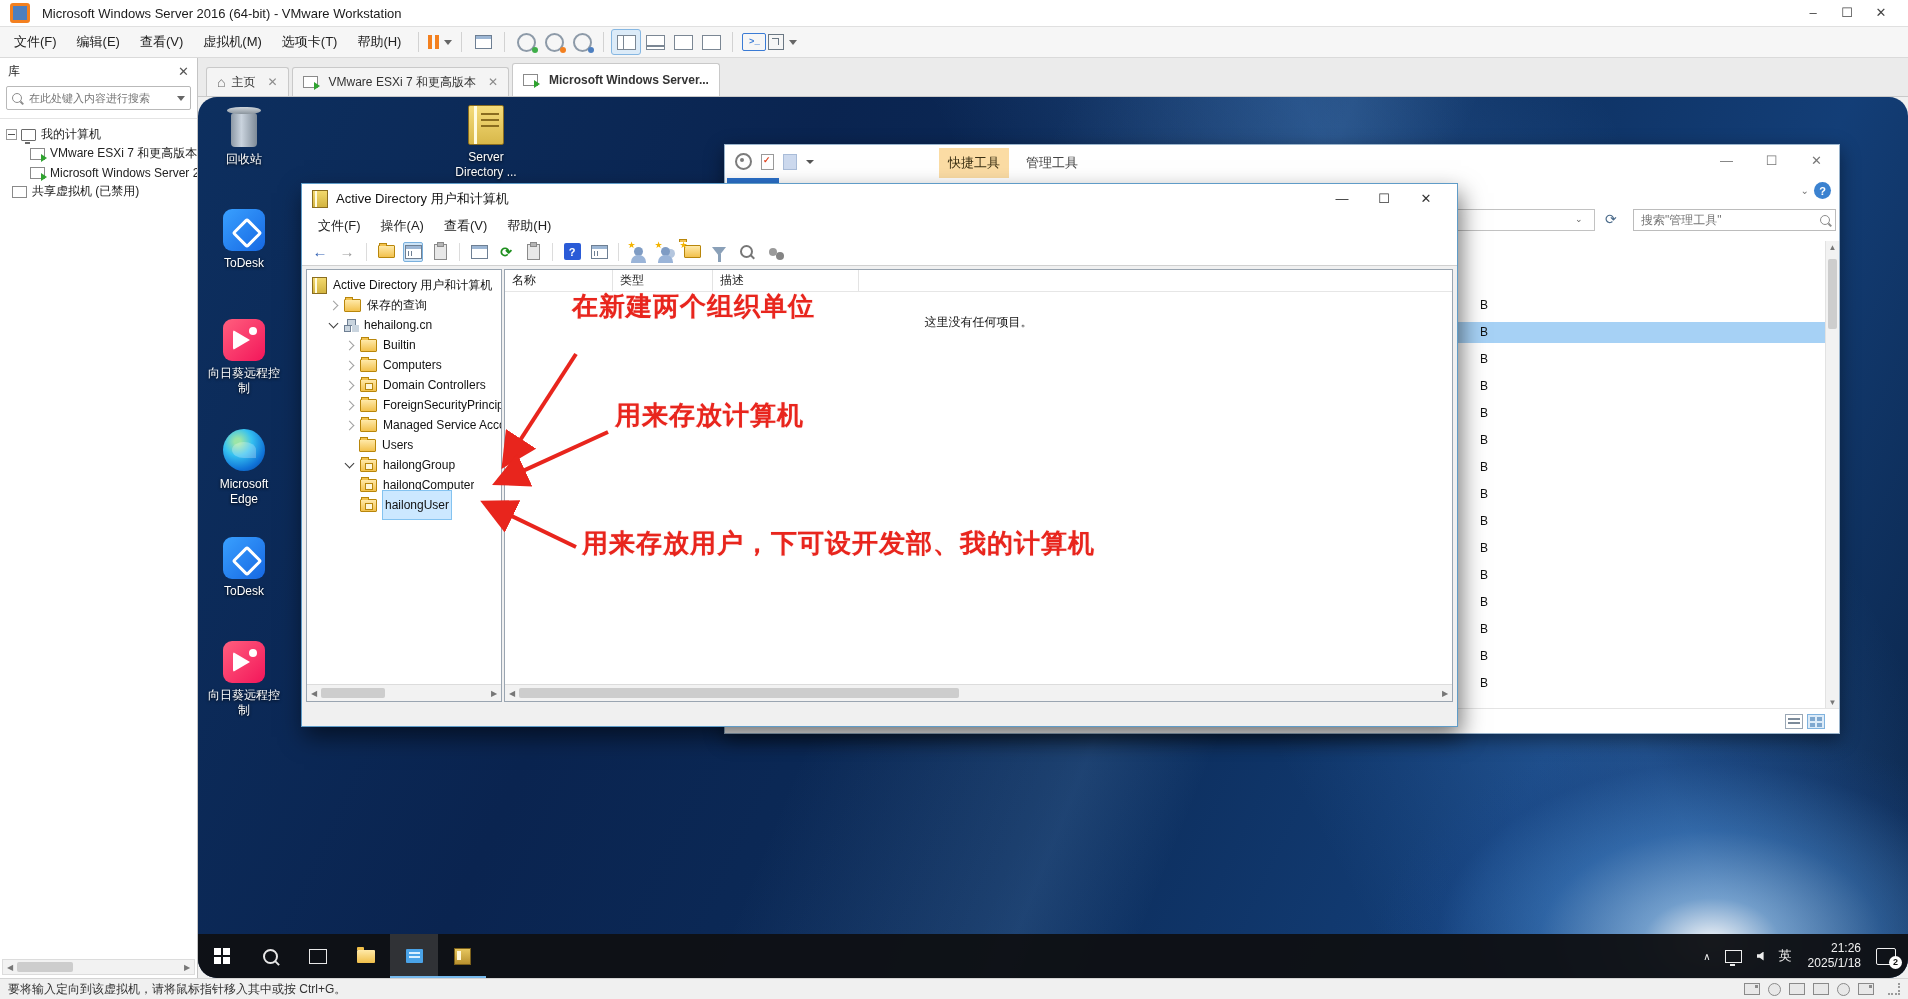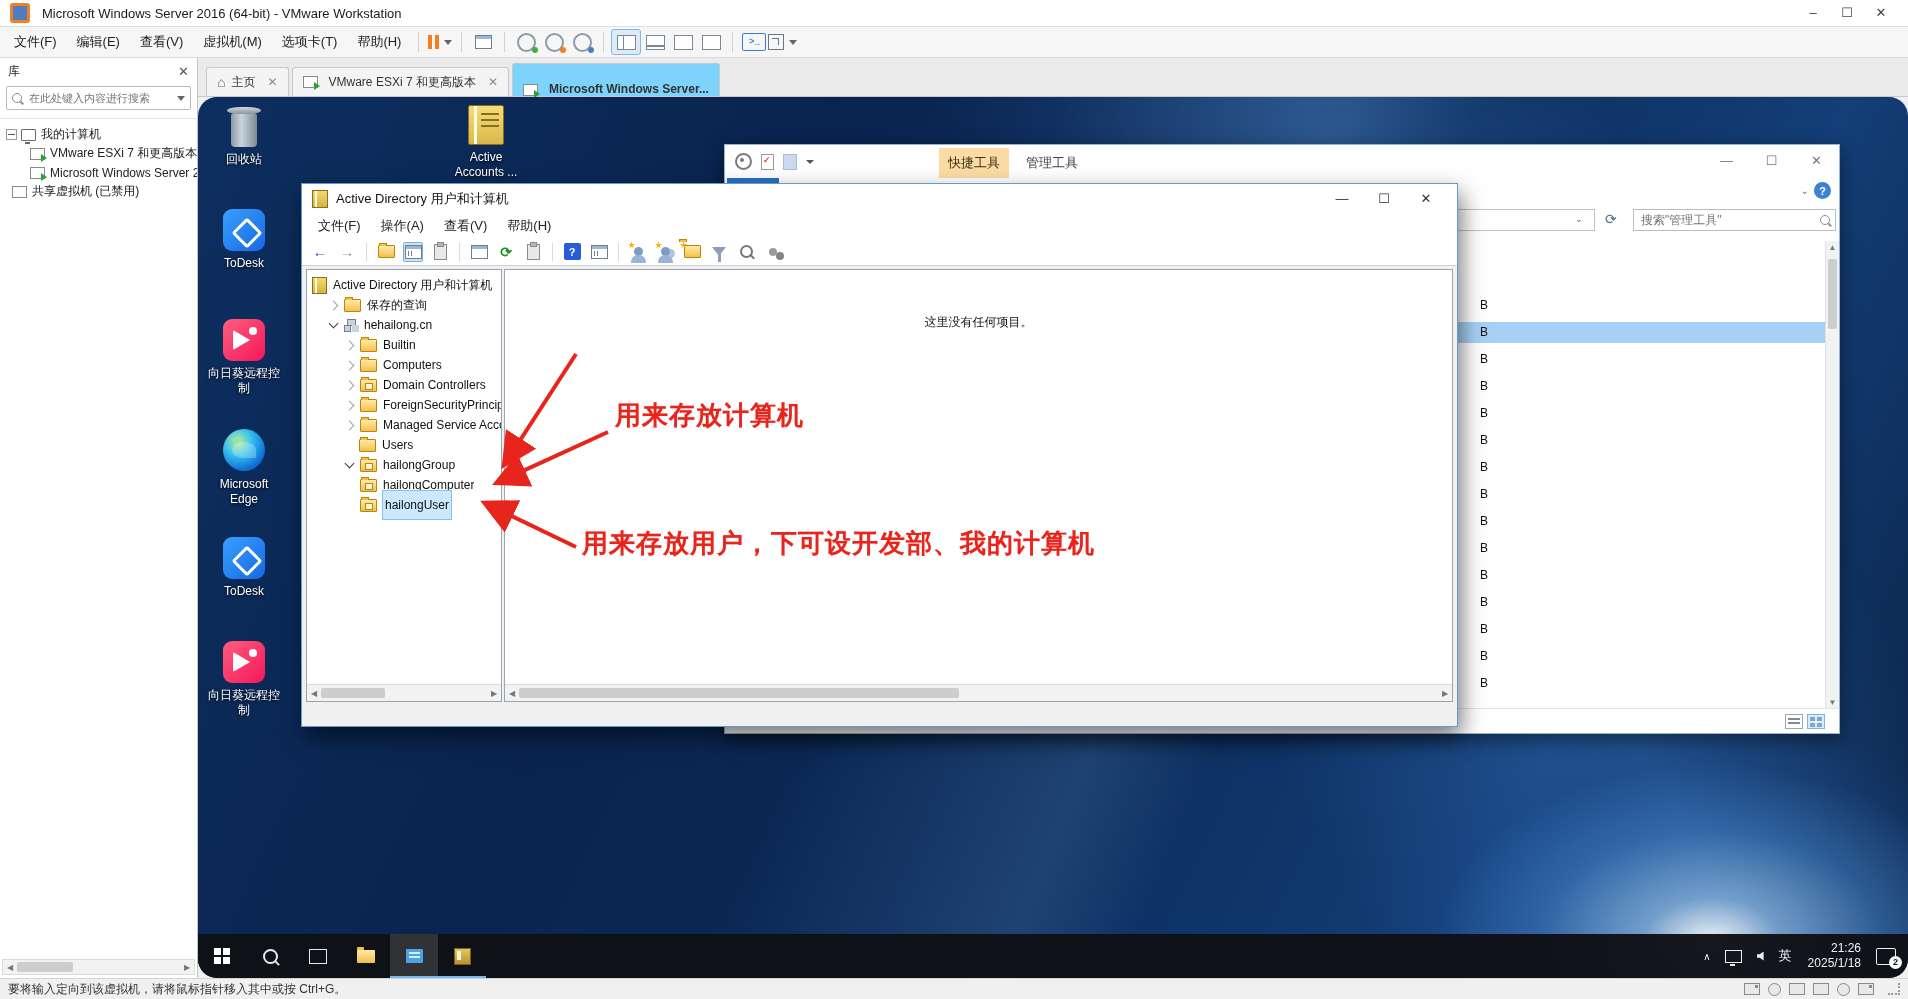--- a/index.html
+++ b/index.html
@@ -53,21 +53,21 @@
   .vm-ico.play::after{content:'';position:absolute;right:-3px;bottom:-3px;border-left:6px solid #2fa32f;border-top:4px solid transparent;border-bottom:4px solid transparent;}
   .lib-hscroll{position:absolute;left:2px;right:2px;bottom:3px;height:14px;background:#f2f2f2;border:1px solid #dcdcdc;display:flex;align-items:center;}
   .sb-arrow{width:14px;height:100%;display:flex;align-items:center;justify-content:center;color:#777;font-size:8px;}
   .sb-thumb{height:10px;background:#cdcdcd;border-radius:2px;}
 
   
   .tabbar{position:absolute;left:198px;top:58px;right:0;height:39px;background:#ebebeb;border-bottom:1px solid #c9c9c9;
           display:flex;align-items:flex-end;padding-left:8px;box-sizing:border-box;gap:3px;}
   .tab{height:29px;display:flex;align-items:center;gap:6px;padding:0 10px;background:#f4f4f4;border:1px solid #c9c9c9;border-bottom:none;
        border-radius:3px 3px 0 0;font-size:12px;color:#333;box-sizing:border-box;}
-  .tab.active{background:#7dd3fc;height:33px;font-weight:bold;align-items:flex-end;}
+  .tab.active{background:#ffffff;height:33px;font-weight:bold;}
   .tab .x{color:#8a8a8a;font-size:12px;margin-left:6px;}
   .home-ico{color:#666;font-size:14px;}
 
   
   .screen{position:absolute;left:198px;top:97px;right:0;bottom:21px;overflow:hidden;
     background:
       radial-gradient(430px 280px at 88.5% 96%, rgba(255,255,255,0.95), rgba(170,215,255,0.6) 16%, rgba(80,150,225,0.38) 40%, rgba(25,70,140,0.18) 64%, rgba(0,0,0,0) 78%),
       linear-gradient(62deg, rgba(40,110,200,0) 55%, rgba(95,170,255,0.22) 72%, rgba(40,110,200,0) 86%),
       linear-gradient(112deg, rgba(120,180,255,0) 42%, rgba(140,200,255,0.14) 56%, rgba(120,180,255,0) 62%),
       linear-gradient(115deg,#0d2f5f 0%,#0a2450 30%,#0c2c5a 55%,#133e77 78%,#0a2244 100%); border-radius: 19px;}
@@ -358,21 +358,21 @@
   </div>
 
   <div class="screen">
 
     <div class="desk-icon" style="left:3px;top:8px;">
       <div class="di-img bin"></div>
       <div>回收站</div>
     </div>
     <div class="desk-icon" style="left:245px;top:8px;">
       <div class="di-img adbook"></div>
-      <div style="width:72px;margin:0 auto;">Active Accounts ...</div>
+      <div style="width:72px;margin:0 auto;">Server Directory ...</div>
     </div>
     <div class="desk-icon" style="left:3px;top:112px;">
       <div class="di-img todesk"></div>
       <div>ToDesk</div>
     </div>
     <div class="desk-icon" style="left:3px;top:222px;">
       <div class="di-img sunflower"></div>
       <div style="width:80px;margin:0 auto;">向日葵远程控制</div>
     </div>
     <div class="desk-icon" style="left:3px;top:332px;">
@@ -609,40 +609,46 @@
             </div>
           </div>
           <div class="pane-hscroll">
             <span class="sb-arrow">◀</span>
             <span class="sb-thumb" style="width:64px;"></span>
             <span class="sb-arrow" style="margin-left:auto;">▶</span>
           </div>
         </div>
 
         <div class="list-pane">
+          <div class="cols">
+            <span class="col" style="width:108px;">名称</span>
+            <span class="col" style="width:100px;">类型</span>
+            <span class="col" style="width:146px;">描述</span>
+          </div>
           <div class="empty-msg">这里没有任何项目。</div>
           <div class="pane-hscroll">
             <span class="sb-arrow">◀</span>
             <span class="sb-thumb" style="width:440px;"></span>
             <span class="sb-arrow" style="margin-left:auto;">▶</span>
           </div>
         </div>
       </div>
     </div>
 
     <svg class="ann-svg" viewBox="0 0 1710 881">
       <defs>
         <marker id="ah" markerWidth="9" markerHeight="9" refX="6" refY="4.5" orient="auto">
           <path d="M0,0 L9,4.5 L0,9 z" fill="#e8251d"></path>
         </marker>
       </defs>
       <line x1="378" y1="257" x2="310" y2="362" stroke="#e8251d" stroke-width="4" marker-end="url(#ah)"></line>
       <line x1="410" y1="335" x2="305" y2="383" stroke="#e8251d" stroke-width="4" marker-end="url(#ah)"></line>
       <line x1="378" y1="450" x2="293" y2="409" stroke="#e8251d" stroke-width="4" marker-end="url(#ah)"></line>
     </svg>
+    <div class="note" style="left:374px;top:192px;">在新建两个组织单位</div>
     <div class="note" style="left:417px;top:301px;">用来存放计算机</div>
     <div class="note" style="left:384px;top:429px;">用来存放用户，下可设开发部、我的计算机</div>
 
     <div class="taskbar">
       <span class="tkb">
           <span class="start-grid">
             <i></i>
             <i></i>
             <i></i>
             <i></i>

